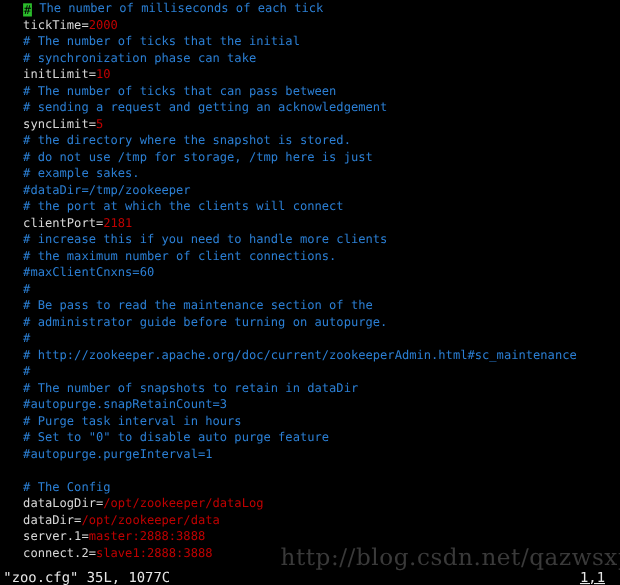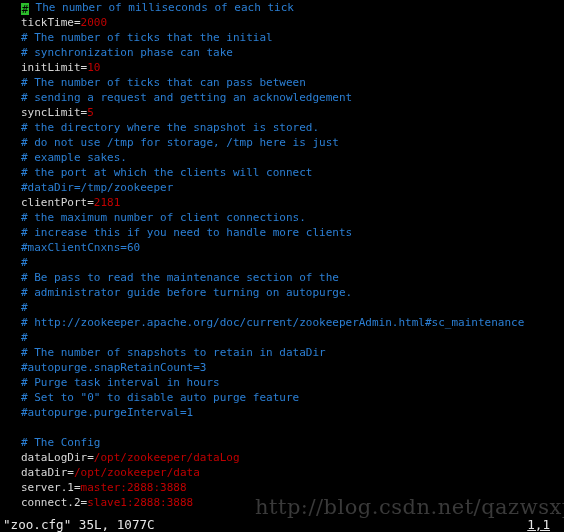--- a/index.html
+++ b/index.html
@@ -102,25 +102,25 @@
       <div class="line"><span class="tok c-key">tickTime=</span><span class="tok c-val">2000</span></div>
       <div class="line"><span class="tok c-comment"># The number of ticks that the initial</span></div>
       <div class="line"><span class="tok c-comment"># synchronization phase can take</span></div>
       <div class="line"><span class="tok c-key">initLimit=</span><span class="tok c-val">10</span></div>
       <div class="line"><span class="tok c-comment"># The number of ticks that can pass between</span></div>
       <div class="line"><span class="tok c-comment"># sending a request and getting an acknowledgement</span></div>
       <div class="line"><span class="tok c-key">syncLimit=</span><span class="tok c-val">5</span></div>
       <div class="line"><span class="tok c-comment"># the directory where the snapshot is stored.</span></div>
       <div class="line"><span class="tok c-comment"># do not use /tmp for storage, /tmp here is just</span></div>
       <div class="line"><span class="tok c-comment"># example sakes.</span></div>
+      <div class="line"><span class="tok c-comment">#dataDir=/tmp/zookeeper</span></div>
       <div class="line"><span class="tok c-comment"># the port at which the clients will connect</span></div>
-      <div class="line"><span class="tok c-comment">#dataDir=/tmp/zookeeper</span></div>
       <div class="line"><span class="tok c-key">clientPort=</span><span class="tok c-val">2181</span></div>
+      <div class="line"><span class="tok c-comment"># increase this if you need to handle more clients</span></div>
       <div class="line"><span class="tok c-comment"># the maximum number of client connections.</span></div>
-      <div class="line"><span class="tok c-comment"># increase this if you need to handle more clients</span></div>
       <div class="line"><span class="tok c-comment">#maxClientCnxns=60</span></div>
       <div class="line"><span class="tok c-comment">#</span></div>
       <div class="line"><span class="tok c-comment"># Be pass to read the maintenance section of the</span></div>
       <div class="line"><span class="tok c-comment"># administrator guide before turning on autopurge.</span></div>
       <div class="line"><span class="tok c-comment">#</span></div>
       <div class="line"><span class="tok c-comment"># http://zookeeper.apache.org/doc/current/zookeeperAdmin.html#sc_maintenance</span></div>
       <div class="line"><span class="tok c-comment">#</span></div>
       <div class="line"><span class="tok c-comment"># The number of snapshots to retain in dataDir</span></div>
       <div class="line"><span class="tok c-comment">#autopurge.snapRetainCount=3</span></div>
       <div class="line"><span class="tok c-comment"># Purge task interval in hours</span></div>

